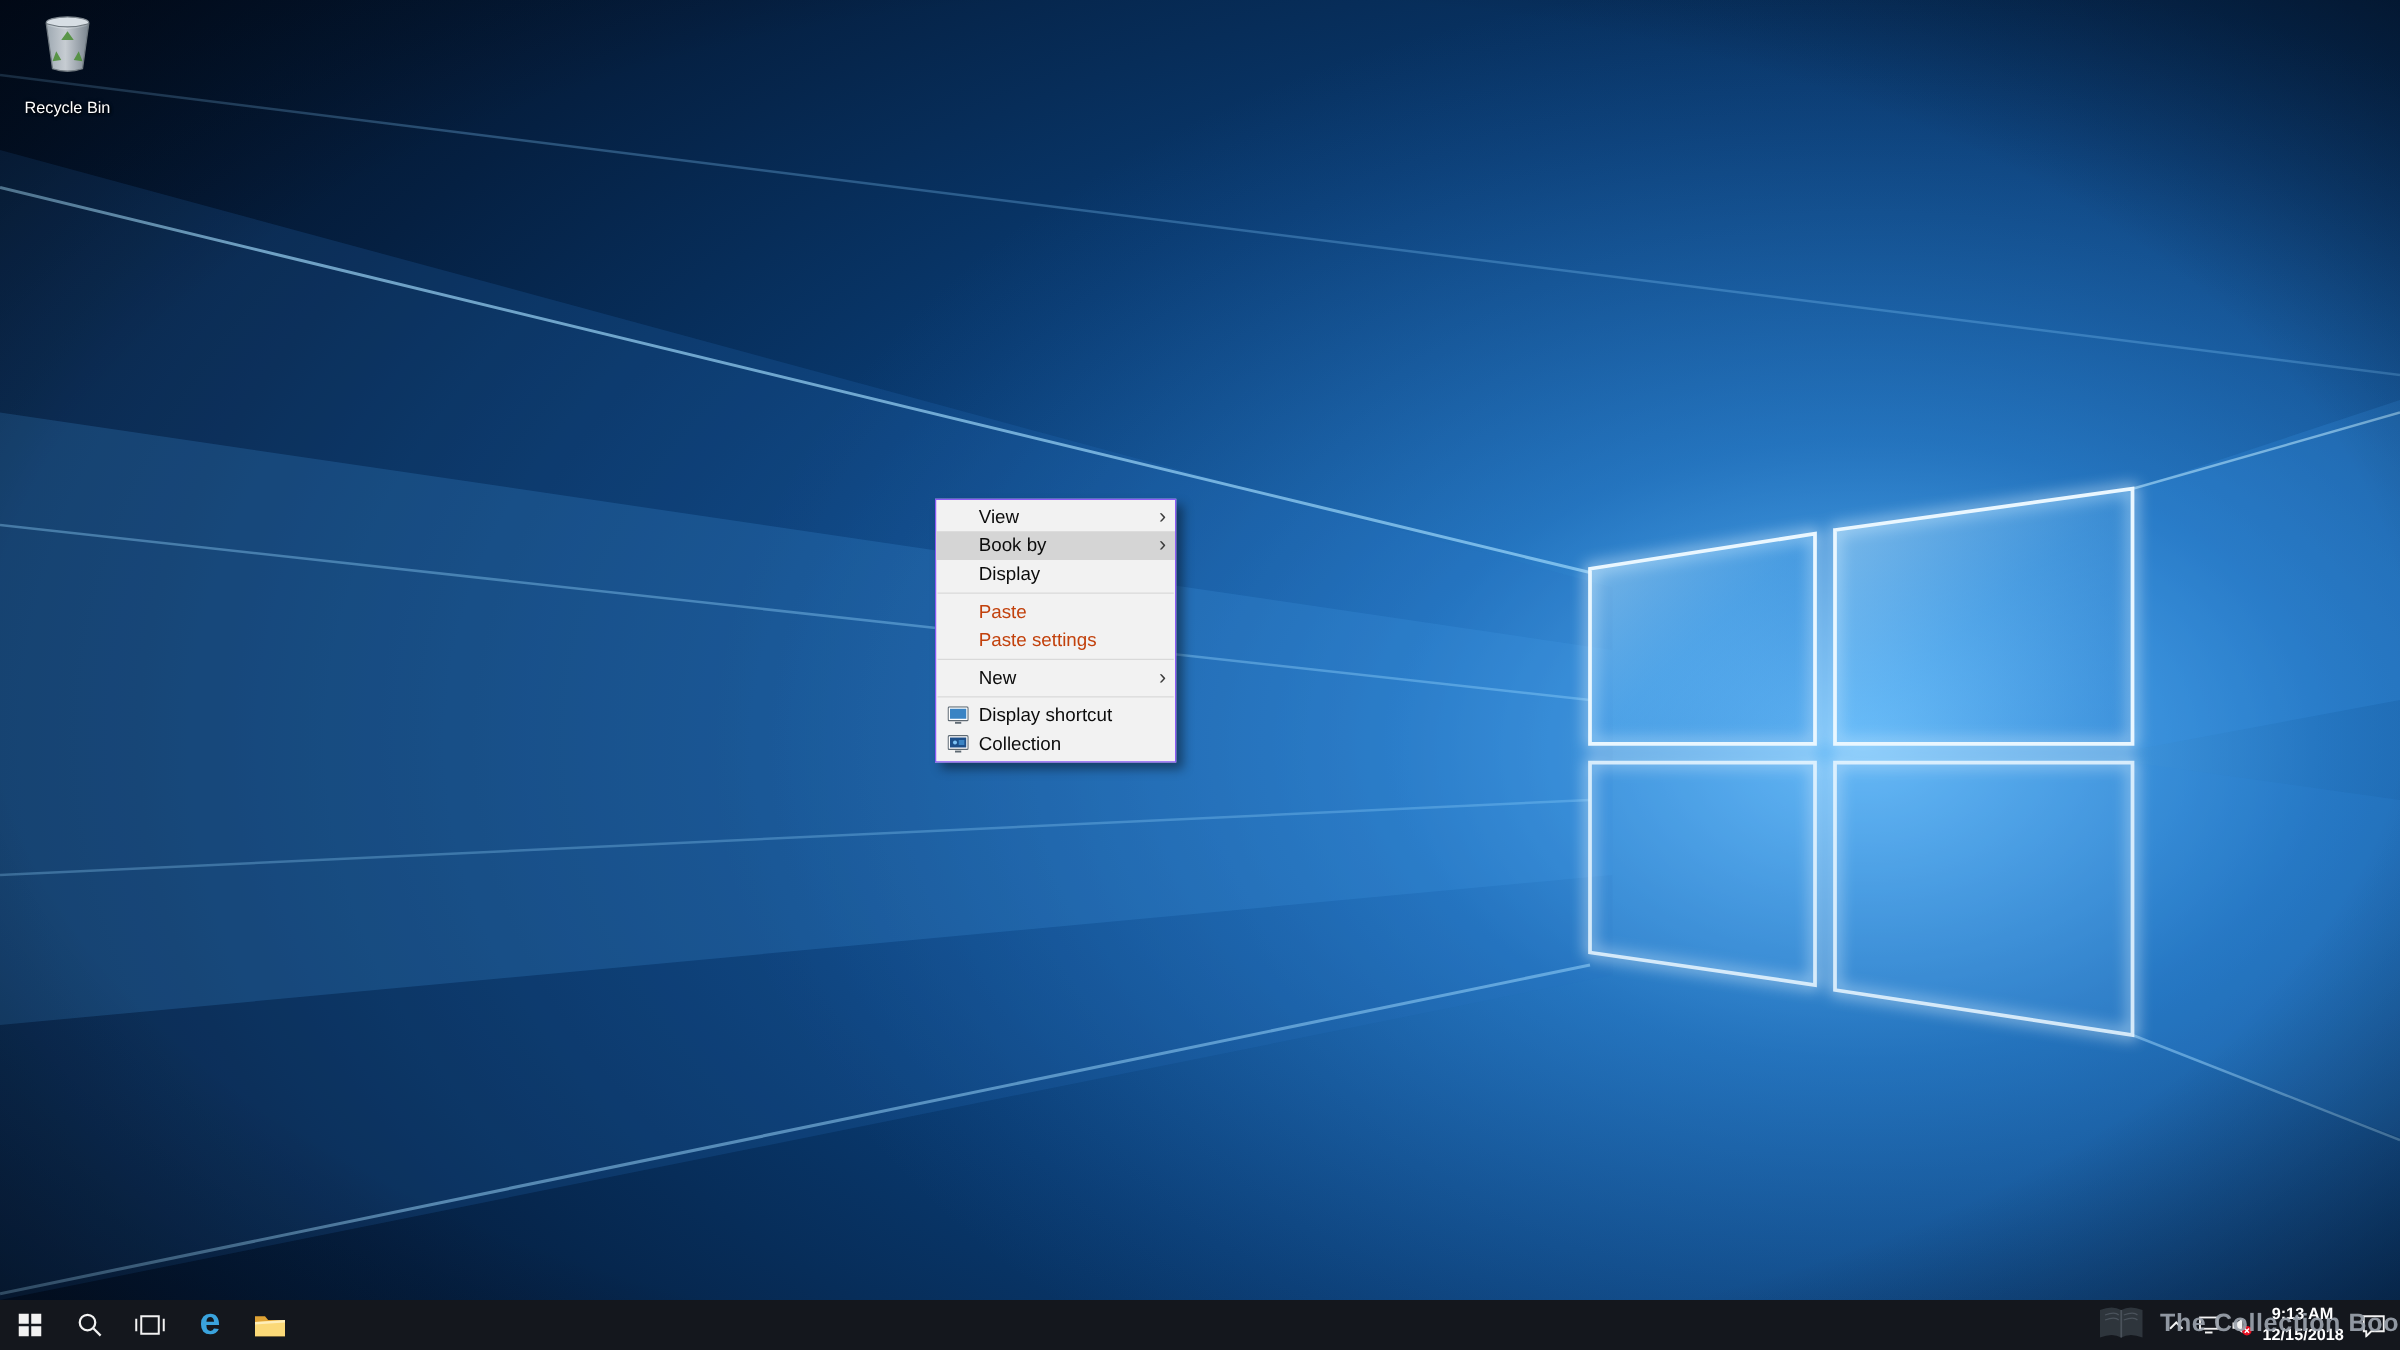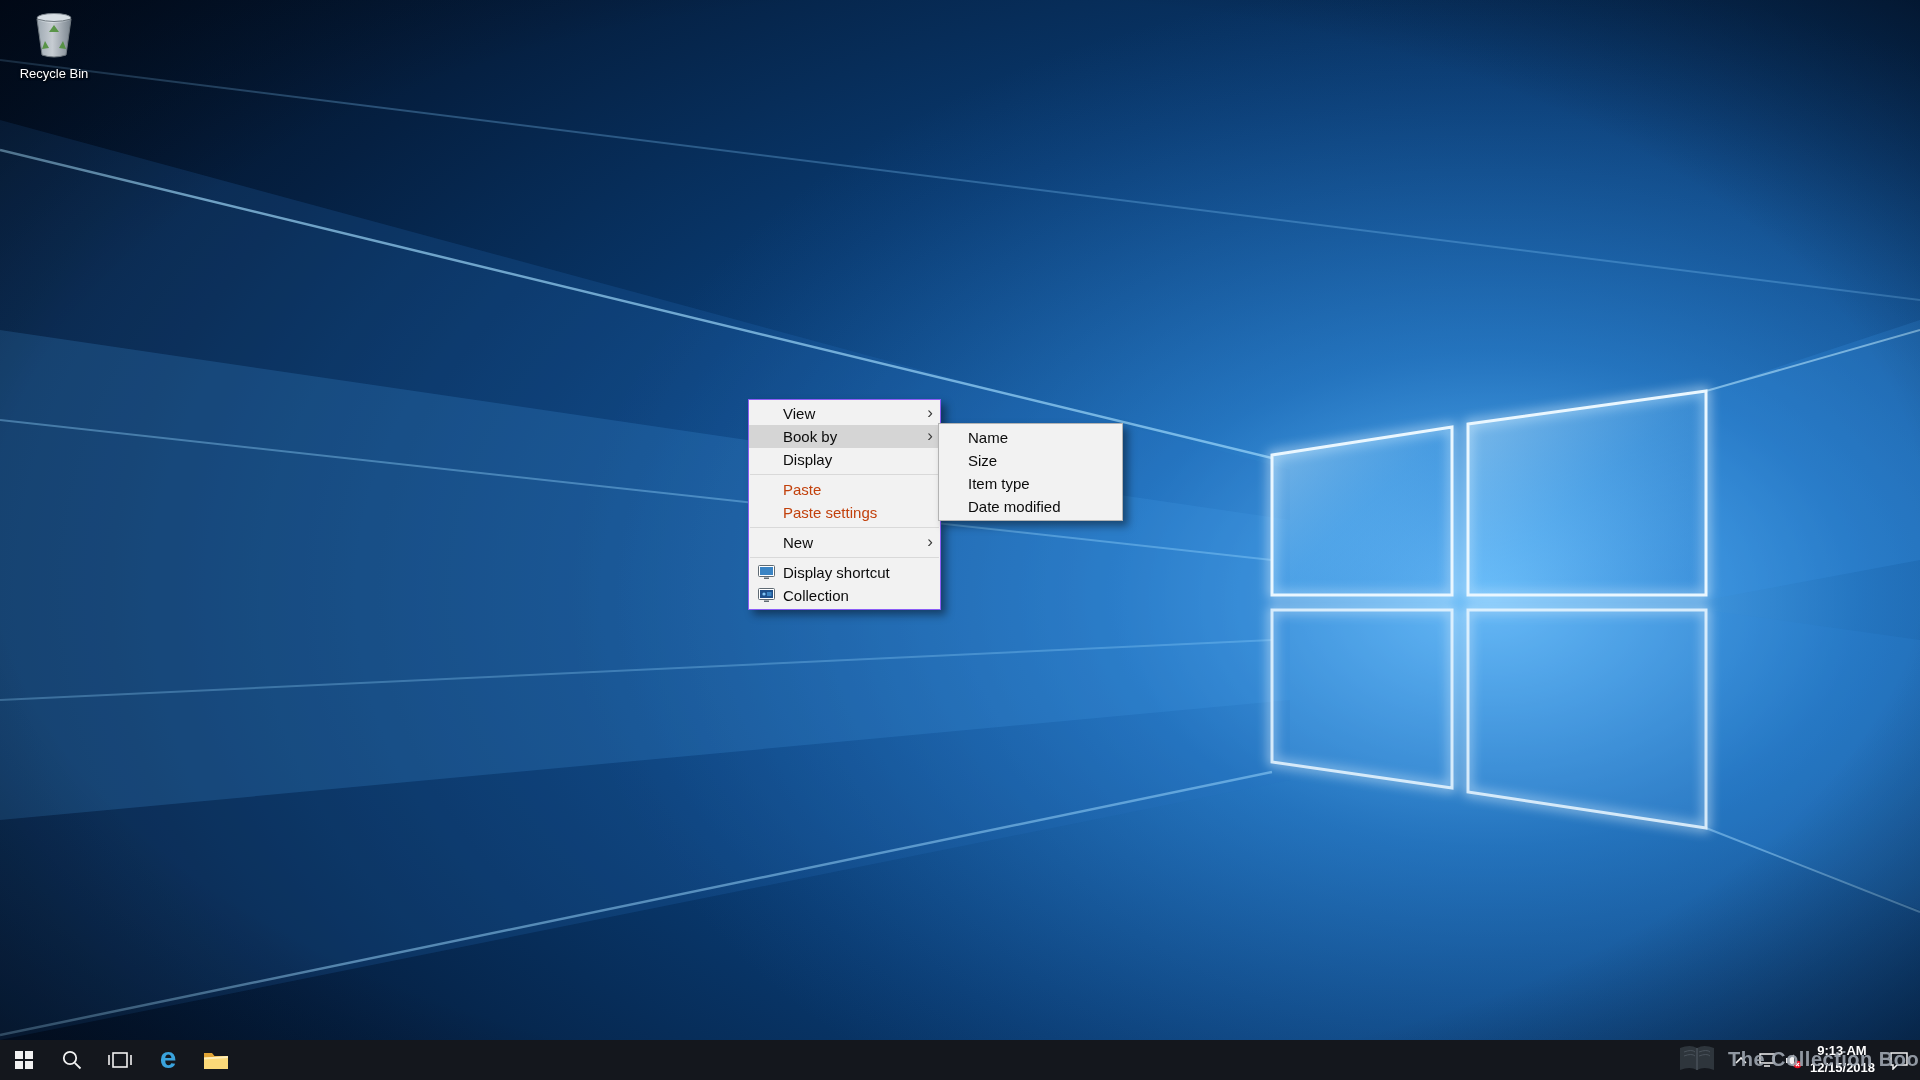--- a/index.html
+++ b/index.html
@@ -3,21 +3,21 @@
 <meta charset="utf-8">
 <style>
   * { margin:0; padding:0; box-sizing:border-box; }
   html,body { width:1920px; height:1080px; overflow:hidden; font-family:"Liberation Sans",sans-serif; }
   .desktop { position:absolute; inset:0; background:#041427; }
   .wallpaper { position:absolute; inset:0; display:block; }
 
   
   .desktop-icon { position:absolute; left:8px; top:8px; width:92px; text-align:center; cursor:default; }
   .desktop-icon .glyph { display:block; margin:0 auto; }
-  .icon-label { margin-top:6px; font-size:13px; color:#ffffff; text-shadow:1px 1px 2px rgba(0,0,0,.9), 0 0 3px rgba(0,0,0,.7); }
+  .icon-label { margin-top:18px; font-size:13px; color:#ffffff; text-shadow:1px 1px 2px rgba(0,0,0,.9), 0 0 3px rgba(0,0,0,.7); }
 
   
   .context-menu {
     position:absolute; left:748px; top:399px; width:193px;
     background:#f2f2f2; border:1px solid #8b5cf6;
     box-shadow:5px 5px 8px rgba(0,0,0,.42);
     padding:2px 0; z-index:10; font-size:15px; color:#0c0c0c;
   }
   .menu-item { height:23px; display:flex; align-items:center; }
   .menu-item.highlighted { background:#d5d5d5; }
@@ -201,38 +201,20 @@
           <rect x="2" y="2" width="13" height="8" fill="#1d4f8a"></rect>
           <circle cx="6" cy="6" r="1.6" fill="#7fc4f5"></circle>
           <rect x="9" y="4" width="4.5" height="4" fill="#3a84c4"></rect>
           <rect x="6" y="12.5" width="5" height="1.5" fill="#5f6a73"></rect>
         </svg>
       </span>
       <span class="mi-label">Collection</span>
     </div>
   </div>
 
-  <div class="submenu">
-    <div class="menu-item">
-      <span class="mi-icon"></span>
-      <span class="mi-label">Name</span>
-    </div>
-    <div class="menu-item">
-      <span class="mi-icon"></span>
-      <span class="mi-label">Size</span>
-    </div>
-    <div class="menu-item">
-      <span class="mi-icon"></span>
-      <span class="mi-label">Item type</span>
-    </div>
-    <div class="menu-item">
-      <span class="mi-icon"></span>
-      <span class="mi-label">Date modified</span>
-    </div>
-  </div>
 
   <div class="taskbar">
 
     <div class="tb-btn">
       <span class="start-grid">
           <i></i>
           <i></i>
           <i></i>
           <i></i>
         </span>

